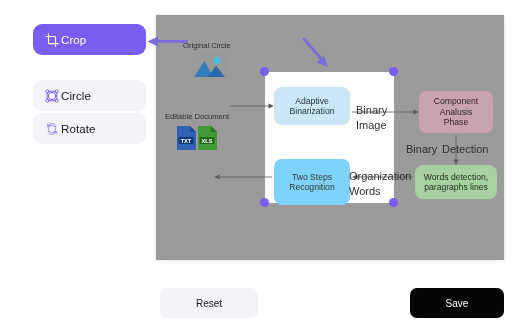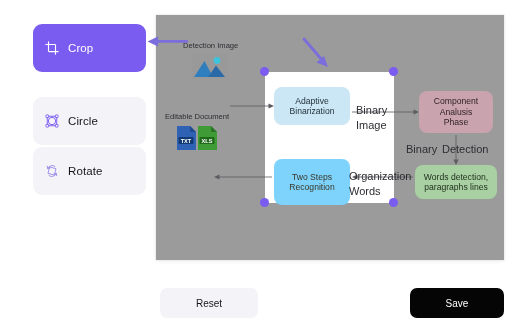--- a/index.html
+++ b/index.html
@@ -19,22 +19,22 @@
   
   #sidebar {
     position: absolute;
     left: 33px;
     top: 24px;
     width: 113px;
   }
   .tool-item {
     display: flex;
     align-items: center;
-    gap: 9px;
-    height: 48px;
+    gap: 2px;
+    height: 31px;
     border-radius: 9px;
     padding-left: 12px;
     box-sizing: border-box;
     background: #f4f4f8;
     margin-bottom: 2px;
   }
   .tool-item.is-active {
     background: #7b5cf0;
   }
   .tool-item.gap-top { margin-top: 25px; }
@@ -248,21 +248,21 @@
     <path d="M300 120 L300 146" stroke="#5c5c62" stroke-width="0.8" fill="none"></path>
     <path d="M300 150 L297.4 144.5 L302.6 144.5 Z" fill="#5c5c62"></path>
 
     <path d="M257 162 L200 162" stroke="#5c5c62" stroke-width="0.8" fill="none"></path>
     <path d="M196 162 L201.5 159.4 L201.5 164.6 Z" fill="#5c5c62"></path>
 
     <path d="M116 162 L62 162" stroke="#5c5c62" stroke-width="0.8" fill="none"></path>
     <path d="M58 162 L63.5 159.4 L63.5 164.6 Z" fill="#5c5c62"></path>
   </svg>
 
-  <div class="caption" id="caption-original">Detection Image</div>
+  <div class="caption" id="caption-original">Original Circle</div>
   <div class="caption" id="caption-editable">Editable Document</div>
 
   <div class="asset" id="asset-original">
     <svg width="36" height="26" viewBox="0 0 36 26">
       <rect x="0" y="0" width="36" height="26" fill="#8f9196" opacity="0.18"></rect>
       <circle cx="25" cy="7.5" r="3.4" fill="#3fc4dd"></circle>
       <path d="M2 24 L12.5 8 L21 24 Z" fill="#2f7fbf"></path>
       <path d="M16 24 L24 12.5 L33 24 Z" fill="#2b6aa8"></path>
     </svg>
   </div>

